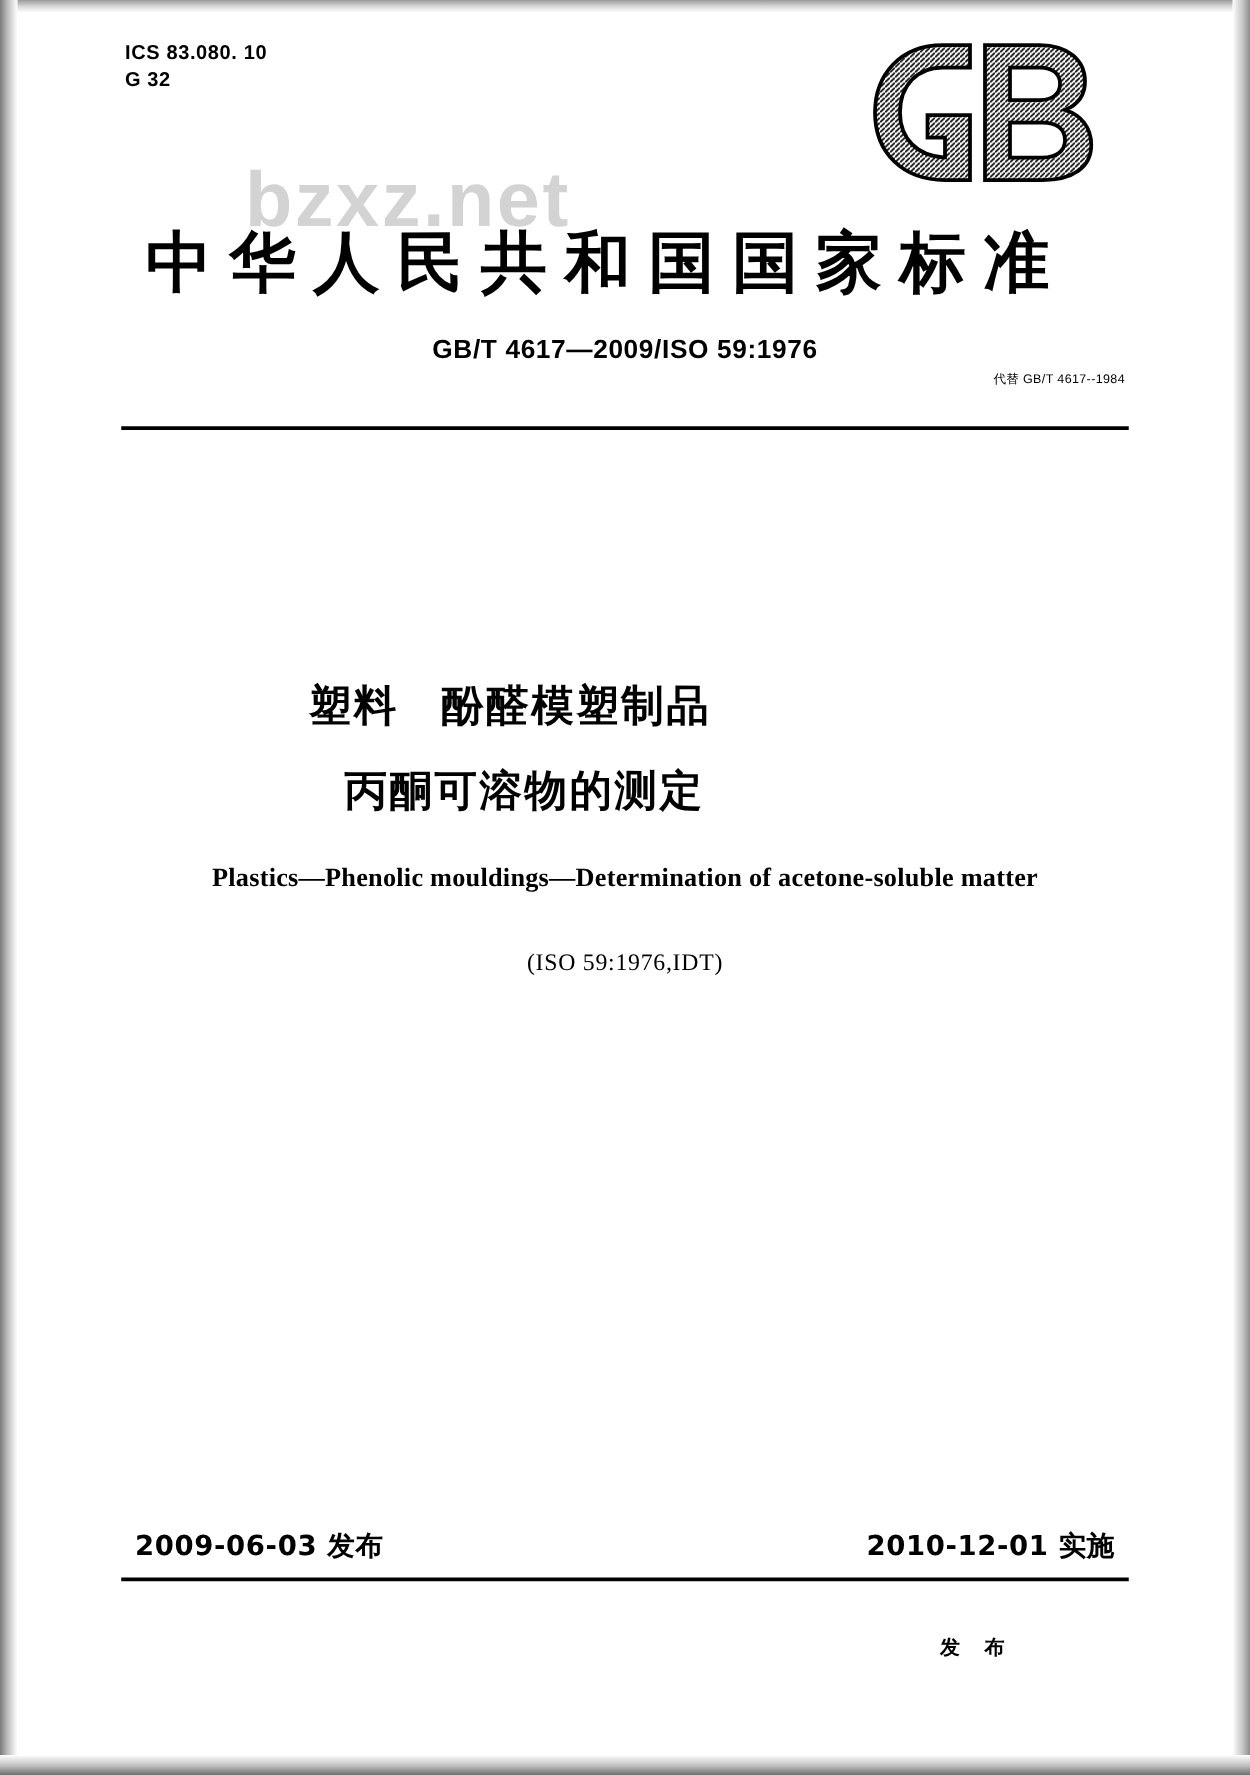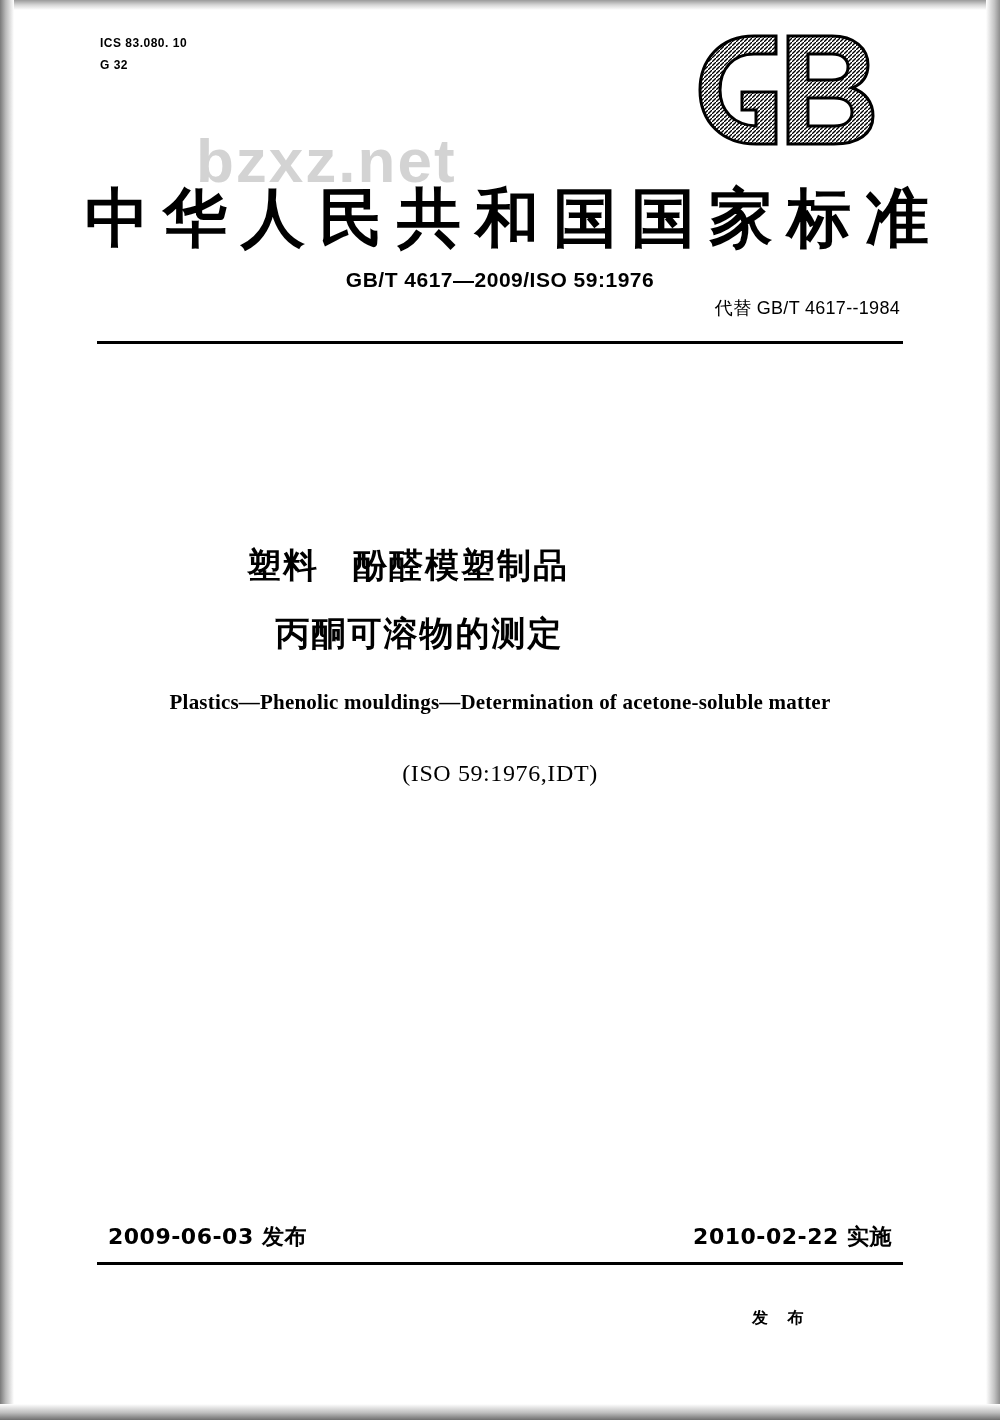--- a/index.html
+++ b/index.html
@@ -41,21 +41,21 @@
     width: 1000px; height: 10px;
     background: linear-gradient(to bottom, #9a9a9a 0%, #d6d6d6 50%, #ffffff 100%);
   }
 
   .ics-block {
     position: absolute;
     left: 100px;
     top: 32px;
     font-family: "Liberation Sans", sans-serif;
     font-weight: bold;
-    font-size: 12px;
+    font-size: 16px;
     line-height: 22px;
     letter-spacing: 0.5px;
   }
 
   .gb-logo {
     position: absolute;
     right: 108px;
     top: 30px;
     width: 200px;
     height: 120px;
@@ -74,43 +74,42 @@
   }
 
   .main-title {
     position: absolute;
     left: 0;
     top: 175px;
     width: 956px;
     text-align: center;
     font-family: "DejaVu Sans", sans-serif;
     font-weight: bold;
-    font-size: 64px;
+    font-size: 53px;
     letter-spacing: 14px;
     text-indent: 14px;
-    padding-left: 29px;
   }
 
   .std-no {
     position: absolute;
     left: 0;
     top: 268px;
     width: 1000px;
     text-align: center;
     font-family: "Liberation Sans", sans-serif;
     font-weight: bold;
     font-size: 21px;
     letter-spacing: 0.5px;
   }
   .replace-no {
     position: absolute;
     right: 100px;
     top: 296px;
     font-family: "Liberation Sans", sans-serif;
-    font-size: 18px;
+    font-size: 10px;
     letter-spacing: 0.3px;
   }
 
   .rule-top {
     position: absolute;
     left: 97px;
     top: 341px;
     width: 806px;
     height: 3px;
     background: #000;
@@ -147,21 +146,21 @@
     letter-spacing: 0.2px;
   }
 
   .title-iso {
     position: absolute;
     left: 0;
     top: 760px;
     width: 1000px;
     text-align: center;
     font-family: "Liberation Serif", serif;
-    font-size: 24px;
+    font-size: 19px;
     letter-spacing: 0.6px;
   }
 
   .rule-bottom {
     position: absolute;
     left: 97px;
     top: 1262px;
     width: 806px;
     height: 3px;
     background: #000;
@@ -253,19 +252,19 @@
   <div class="title-cn">
     <span>塑料</span><span class="gapspace"></span><span>酚醛模塑制品</span>
     <span class="line2">丙酮可溶物的测定</span>
   </div>
 
   <div class="title-en">Plastics—Phenolic mouldings—Determination of acetone-soluble matter</div>
 
   <div class="title-iso">(ISO 59:1976,IDT)</div>
 
   <div class="issue-date">2009-06-03 发布</div>
-  <div class="effect-date">2010-02-22 实施</div>
+  <div class="effect-date">2010-12-01 实施</div>
 
   <div class="rule-bottom"></div>
 
   <div class="issuer-publish">发 布</div>
 
 </div>
 
 </body></html>

